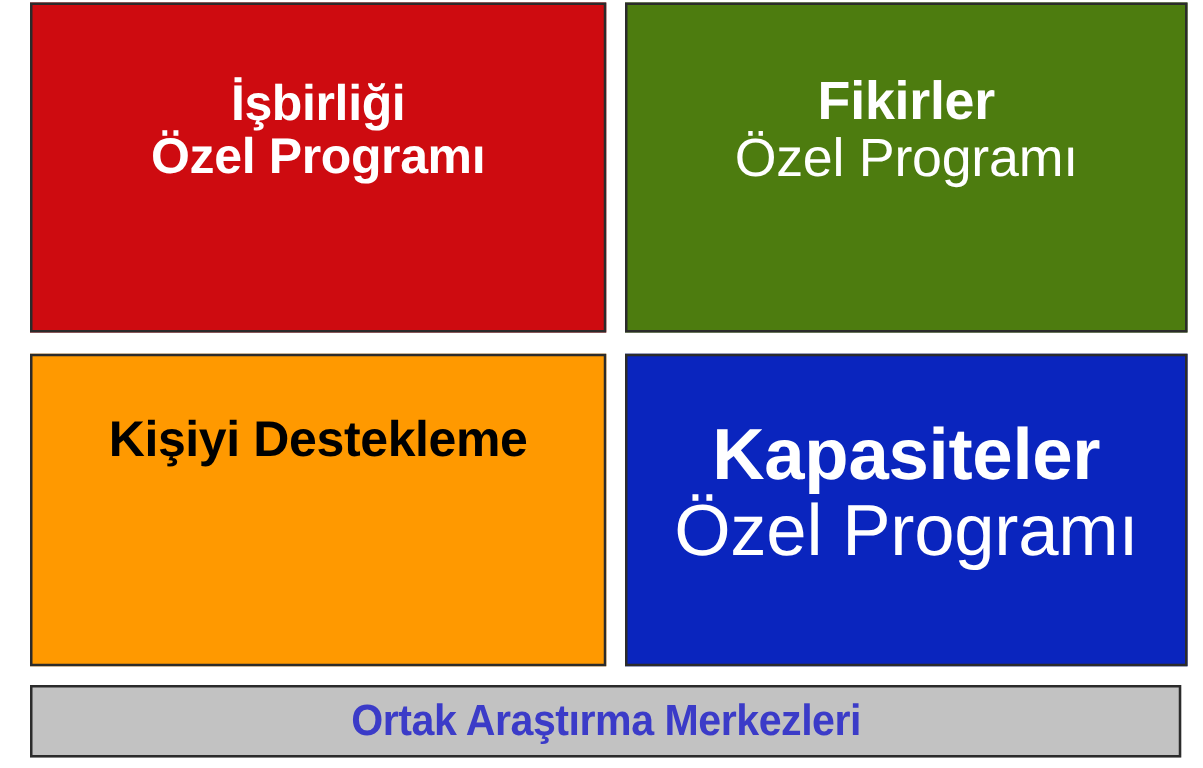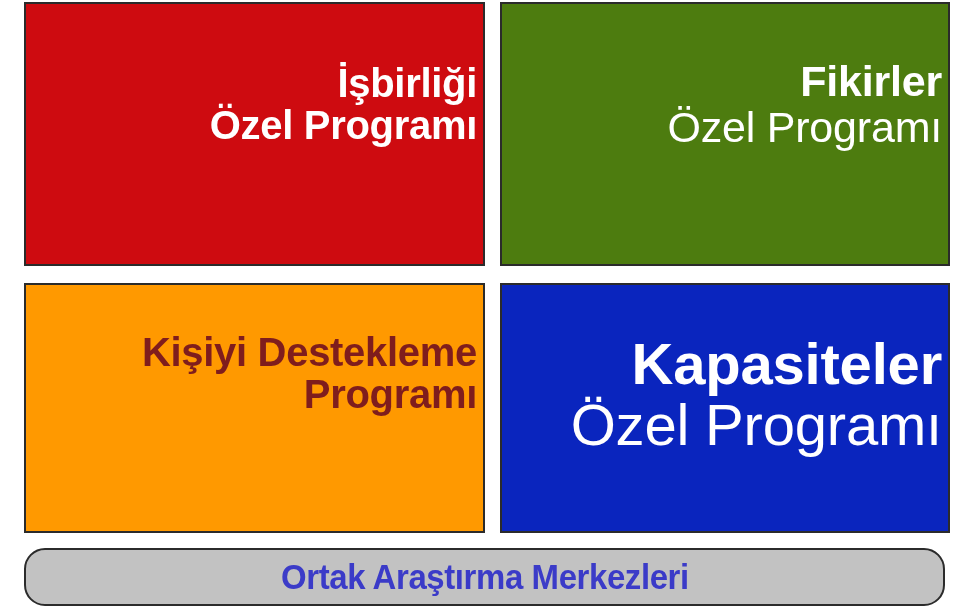--- a/index.html
+++ b/index.html
@@ -30,21 +30,21 @@
     position: absolute;
     box-sizing: border-box;
     border: 2px solid #2b2b2b;
     display: flex;
     flex-direction: column;
     align-items: center;
     overflow: hidden;
   }
   .card .lines {
     width: 100%;
-    text-align: right;
+    text-align: center;
     color: #ffffff;
     line-height: 1.06;
     padding: 0 6px;
     box-sizing: border-box;
   }
   .line {
     display: block;
     white-space: nowrap;
   }
 
@@ -146,30 +146,29 @@
   </div>
 
   <div class="card" id="card-ideas" style="background: #4d7c0f;">
     <div class="lines" style="color: rgb(255, 255, 255);">
       <span class="line line-1">Fikirler</span>
       <span class="line line-2">Özel Programı</span>
     </div>
   </div>
 
   <div class="card" id="card-people" style="background: rgb(255, 153, 0);">
-    <div class="lines" style="color: #7f1d1d;">
+    <div class="lines" style="color: #000000;">
       <span class="line line-1">Kişiyi Destekleme</span>
-      <span class="line line-2">Programı</span>
     </div>
   </div>
 
   <div class="card" id="card-capacities" style="background: rgb(10, 37, 190);">
     <div class="lines" style="color: rgb(255, 255, 255);">
       <span class="line line-1">Kapasiteler</span>
       <span class="line line-2">Özel Programı</span>
     </div>
   </div>
 
-  <div id="bar-jrc" style="background: rgb(194, 194, 194); border-radius: 21px;">
+  <div id="bar-jrc" style="background: rgb(194, 194, 194);">
     <span class="bar-label" style="color: rgb(59, 59, 200);">Ortak Araştırma Merkezleri</span>
   </div>
 
 </div>
 
 </body></html>

